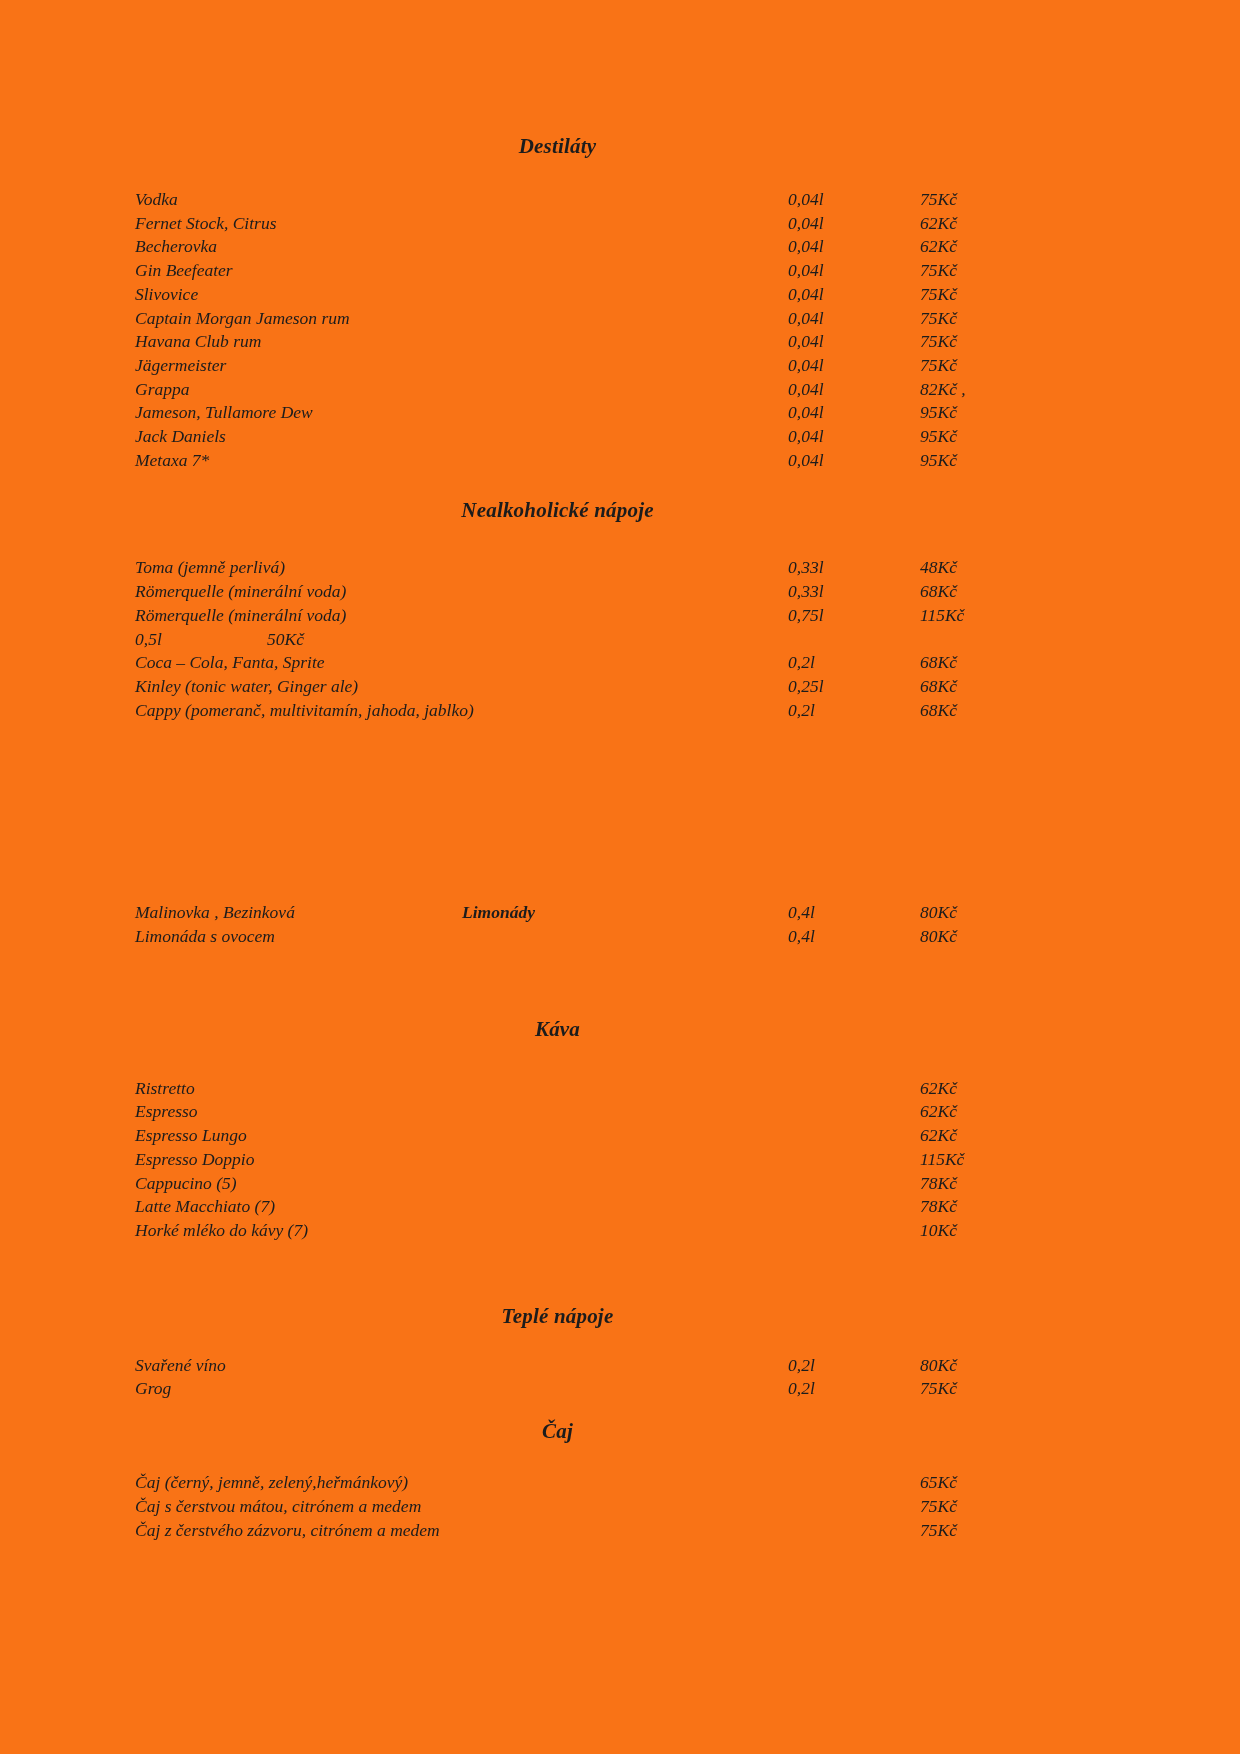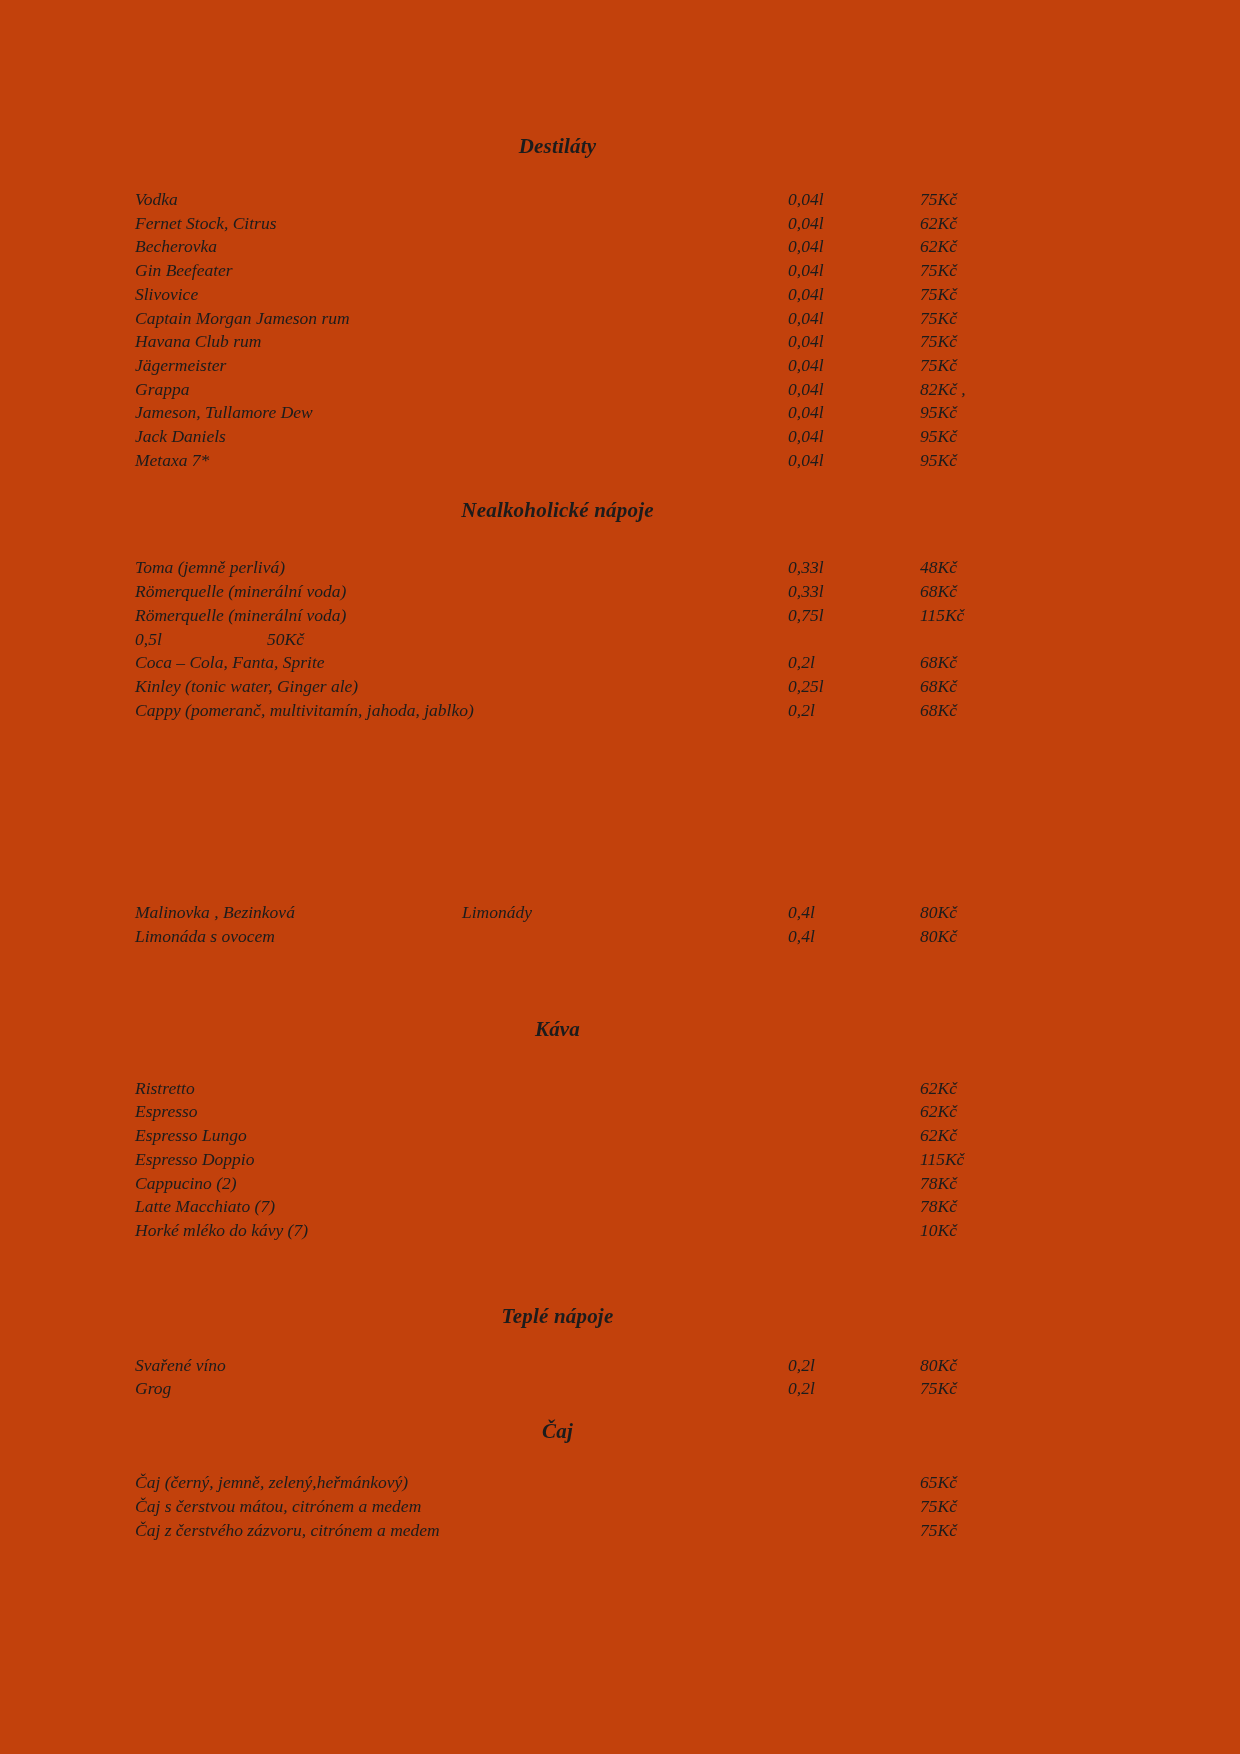--- a/index.html
+++ b/index.html
@@ -4,21 +4,21 @@
 <style>
   html, body {
     margin: 0;
     padding: 0;
     background: #ffffff;
   }
   .page {
     position: relative;
     width: 1240px;
     height: 1754px;
-    background: #c2410c;
+    background: #f97316;
     font-family: "Liberation Serif", serif;
     font-style: italic;
     color: #1c1c1c;
     overflow: hidden;
   }
   .content {
     position: absolute;
     left: 135px;
     top: 132px;
     width: 845px;
@@ -37,21 +37,21 @@
     font-size: 17.5px;
     line-height: 23.7px;
   }
   .item-name  { flex: 1; position: relative; white-space: nowrap; }
   .item-volume { width: 132px; white-space: nowrap; }
   .item-price  { width: 60px; white-space: nowrap; }
   .inline-title {
     position: absolute;
     left: 327px;
     top: 0;
-    font-weight: normal;
+    font-weight: bold;
     font-size: 17.5px;
   }
   
   .section-0 .rows { margin-top: 28px; }
   .section-1 { margin-top: 24px; }  .section-1 .rows { margin-top: 32px; }
   .section-2 { margin-top: 179px; }
   .section-3 { margin-top: 66px; }  .section-3 .rows { margin-top: 34px; }
   .section-4 { margin-top: 59px; }  .section-4 .rows { margin-top: 24px; }
   .section-5 { margin-top: 16px; }  .section-5 .rows { margin-top: 26px; }
 </style>
@@ -195,21 +195,21 @@
             <span class="item-name">Espresso Lungo</span>
             <span class="item-volume"></span>
             <span class="item-price">62Kč</span>
           </div>
           <div class="menu-row">
             <span class="item-name">Espresso Doppio</span>
             <span class="item-volume"></span>
             <span class="item-price">115Kč</span>
           </div>
           <div class="menu-row">
-            <span class="item-name">Cappucino (2)</span>
+            <span class="item-name">Cappucino (5)</span>
             <span class="item-volume"></span>
             <span class="item-price">78Kč</span>
           </div>
           <div class="menu-row">
             <span class="item-name">Latte Macchiato (7)</span>
             <span class="item-volume"></span>
             <span class="item-price">78Kč</span>
           </div>
           <div class="menu-row">
             <span class="item-name">Horké mléko do kávy (7)</span>

